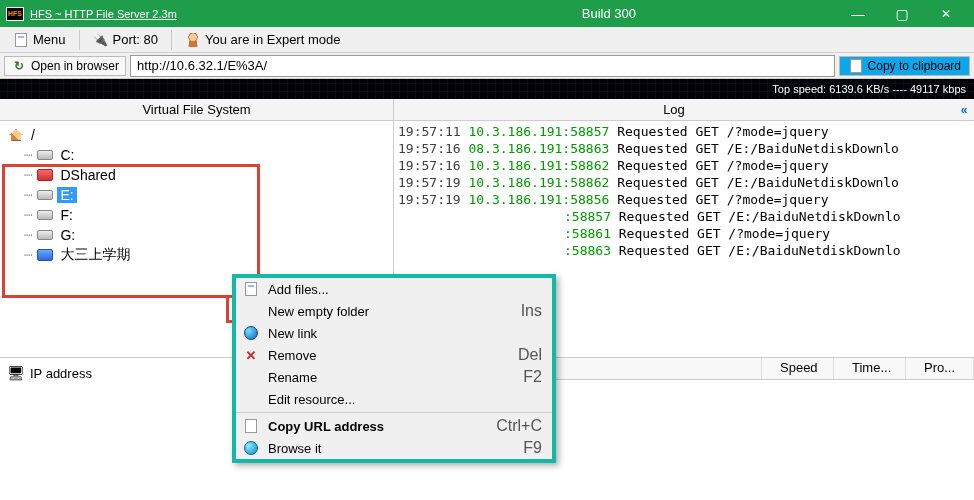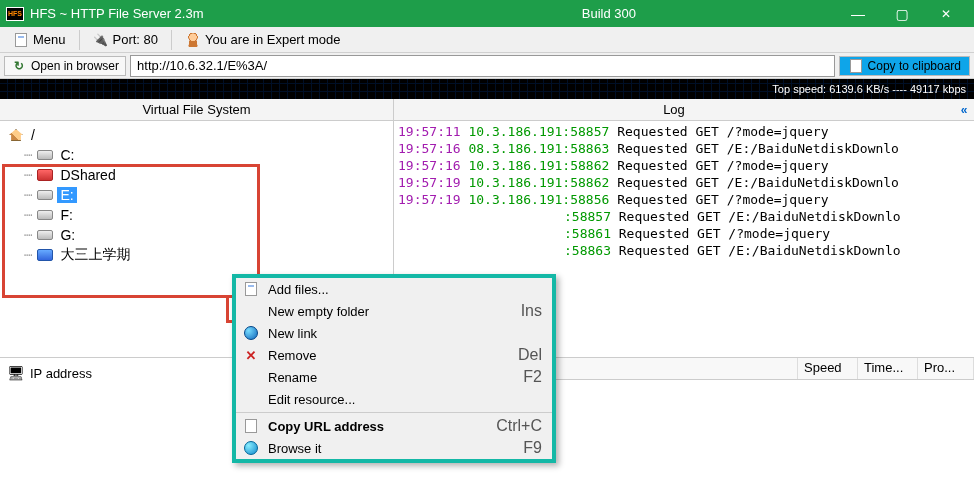--- a/index.html
+++ b/index.html
@@ -1,20 +1,20 @@
 <!DOCTYPE html>
 <html><head>
 <meta charset="utf-8">
 <style>
 * { box-sizing: border-box; margin: 0; padding: 0; }
 body { font-family: "Segoe UI", Tahoma, sans-serif; font-size: 12px; background: #fff; width: 974px; height: 500px; overflow: hidden; }
 
 .titlebar { background: #1e9e4a; height: 27px; display: flex; align-items: center; color: #fff; padding: 0 6px; }
 .titlebar .app-icon { width: 18px; height: 14px; background: #000; border: 1px solid #fff; margin-right: 6px; font-size: 7px; font-weight: bold; color: #ff8800; display: flex; align-items: center; justify-content: center; }
-.titlebar .title { flex: 1; font-size: 13px; }
+.titlebar .title { flex: 1; font-size: 11px; text-decoration: underline; }
 .titlebar .build { margin-right: 200px; font-size: 13px; }
 .titlebar .winbtn { width: 44px; height: 26px; display: flex; align-items: center; justify-content: center; font-size: 14px; }
 .titlebar .winbtn.close { font-size: 12px; }
 
 .toolbar { background: #f0f0f0; height: 26px; display: flex; align-items: center; border-bottom: 1px solid #d0d0d0; padding: 0 4px; gap: 2px; }
 .toolbar .btn { padding: 2px 8px; display: flex; align-items: center; gap: 4px; font-size: 13px; border: 1px solid transparent; }
 .toolbar .sep { width: 1px; height: 20px; background: #ccc; margin: 0 2px; }
 
 .urlbar { height: 26px; display: flex; align-items: center; border-bottom: 1px solid #d0d0d0; padding: 0 4px; gap: 4px; background: #f0f0f0; }
 .urlbar .open-btn { padding: 2px 6px; display: flex; align-items: center; gap: 4px; border: 1px solid #bbb; background: #f8f8f8; }
@@ -27,21 +27,21 @@
 
 .headers { height: 22px; display: flex; background: #f4f4f4; border-bottom: 1px solid #ccc; }
 .headers .col { display: flex; align-items: center; justify-content: center; border-right: 1px solid #ccc; font-size: 13px; padding: 0 4px; }
 .headers .col.vfs { width: 394px; }
 .headers .col.log { flex: 1; border-right: none; }
 .chevron { width: 20px; display:flex; align-items:center; justify-content:center; color: #0066cc; font-weight: bold; }
 
 .main { display: flex; height: 236px; position: relative; }
 .vfs-panel { width: 394px; border-right: 1px solid #ccc; overflow: hidden; position: relative; }
 .log-panel { flex: 1; overflow: hidden; font-family: "SimSun", monospace; font-size: 13px; padding: 2px 4px; line-height: 17px; white-space: nowrap; }
-.log-line .time { color: #a21caf; }
+.log-line .time { color: #404040; }
 .log-line .ip { color: #009900; }
 .log-line .rest { color: #000; }
 
 .tree { padding: 4px 0; font-size: 14px; }
 .tree-item { display: flex; align-items: center; height: 20px; padding-left: 8px; gap: 4px; }
 .tree-item.child { padding-left: 24px; }
 .tree-item .dots { color: #888; letter-spacing: -1px; margin-right: 2px; }
 .tree-item .sel { background: #3399ff; color: #fff; padding: 0 3px; }
 .tree-item .label { padding: 0 3px; }
 
@@ -66,21 +66,21 @@
 .context-menu .menu-item.sel { background: #2b78e4; color: #fff; }
 .context-menu .menu-item .icon-slot { width: 18px; display: flex; justify-content: center; }
 .context-menu .menu-item .label { flex: 1; }
 .context-menu .menu-item .shortcut { color: #555; font-size: 16px; }
 .context-menu hr { border: none; border-top: 1px solid #ccc; margin: 2px 0; }
 .context-menu .menu-item.bold .label { font-weight: bold; }
 
 .bottom { display: flex; border-top: 1px solid #ccc; }
 .ipaddr { width: 394px; height: 70px; border-right: 1px solid #ccc; padding: 8px; font-size: 13px; display: flex; align-items: flex-start; gap: 6px; background: #fff; }
 .statuscols { flex: 1; }
-.statuscols .hdr { height: 22px; display: flex; background: #f8f8f8; border-bottom: 1px solid #ccc; }
+.statuscols .hdr { height: 22px; display: flex; background: #f8f8f8; border-bottom: 1px solid #ccc; gap: 12px; }
 .statuscols .hdr .c { border-right: 1px solid #ddd; padding: 2px 6px; font-size: 13px; }
 </style>
 </head>
 <body>
 
 <div class="titlebar">
   <div class="app-icon">HFS</div>
   <div class="title">HFS ~ HTTP File Server 2.3m</div>
   <div class="build">Build 300</div>
   <div class="winbtn">—</div>

